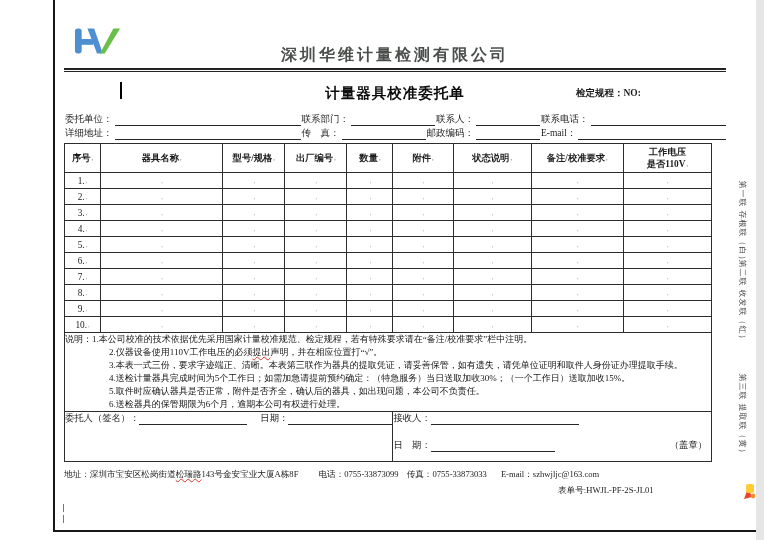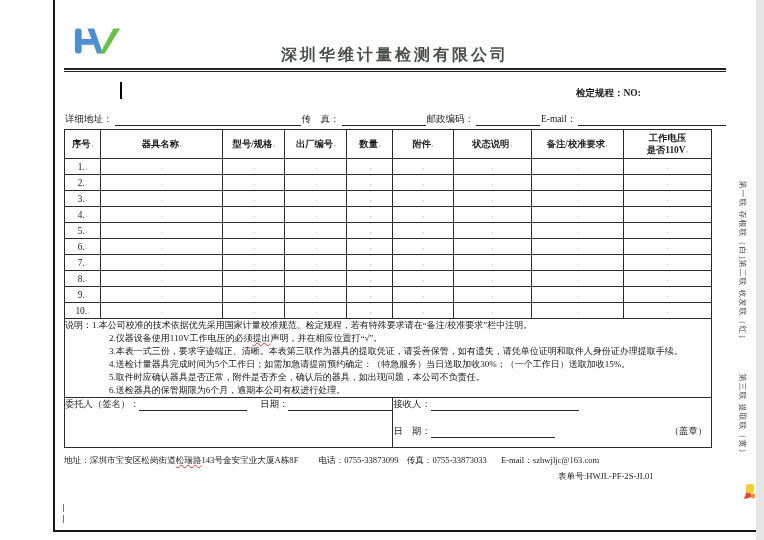--- a/index.html
+++ b/index.html
@@ -91,23 +91,34 @@
           <polygon points="14,6 21,6 30,32 24,32" fill="#4d8fd1"></polygon>
           <polygon points="41,6 48,6 32,32 27,32" fill="#6abf4b"></polygon>
         </svg>
       </span>
       <div class="company">深圳华维计量检测有限公司</div>
       <div class="rule"></div>
     </div>
 
     <div class="title-row">
       <span class="text-cursor"></span>
+      <div class="form-title">计量器具校准委托单</div>
       <span class="order-no">检定规程：NO:</span>
     </div>
 
+    <div class="info-row">
+      <span class="lbl">委托单位：</span>
+      <span class="u u-a"></span>
+      <span class="lbl">联系部门：</span>
+      <span class="u u-b"></span>
+      <span class="lbl">联系人：</span>
+      <span class="u u-c"></span>
+      <span class="lbl">联系电话：</span>
+      <span class="u u-d"></span>
+    </div>
     <div class="info-row">
       <span class="lbl">详细地址：</span>
       <span class="u u-a"></span>
       <span class="lbl">传　真：</span>
       <span class="u u-b"></span>
       <span class="lbl">邮政编码：</span>
       <span class="u u-c"></span>
       <span class="lbl">E-mail：</span>
       <span class="u u-d"></span>
     </div>

